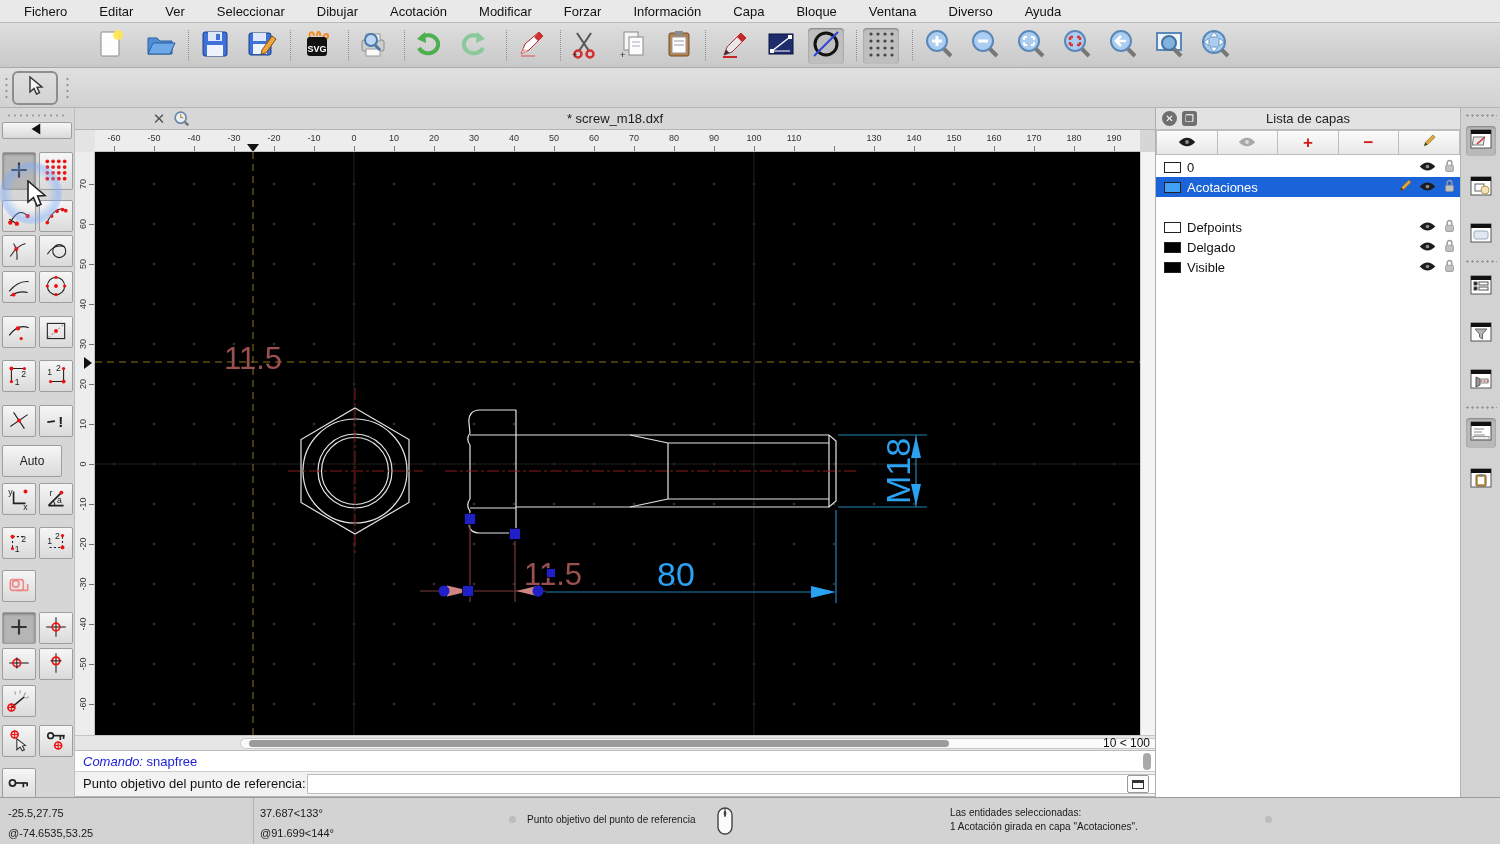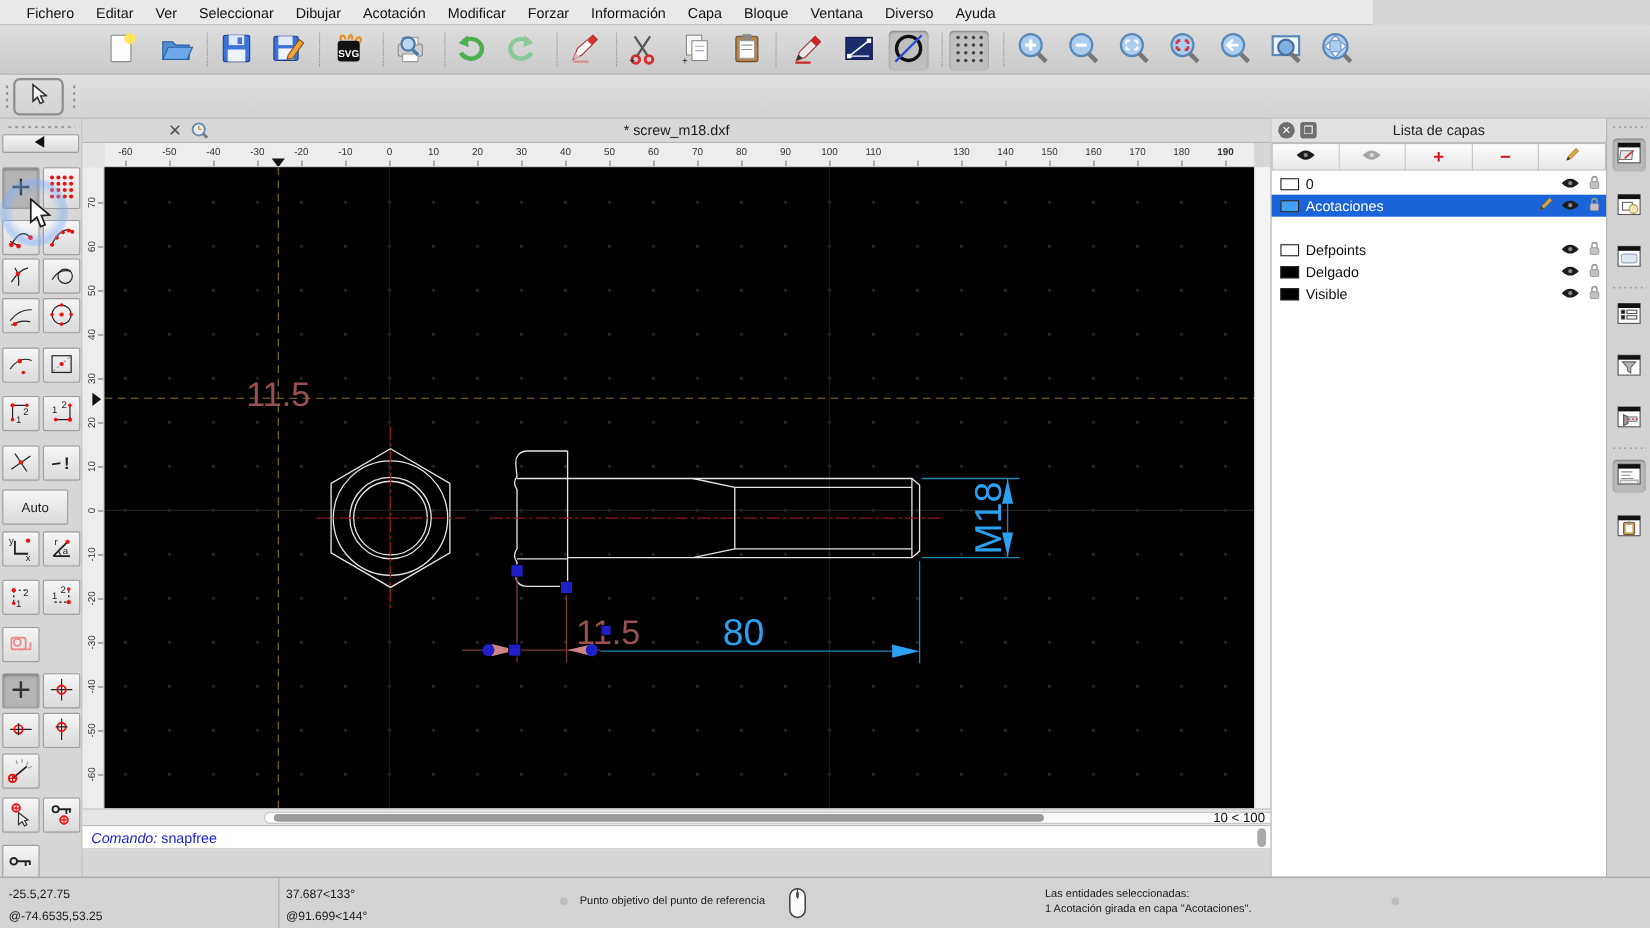--- a/index.html
+++ b/index.html
@@ -1,22 +1,22 @@
 <!DOCTYPE html>
 <html><head>
 <meta charset="utf-8">
 <style>
   html,body{margin:0;padding:0;background:#888;}
   #app{position:relative;width:1500px;height:844px;overflow:hidden;background:#d6d6d6;
        font-family:"Liberation Sans",sans-serif;-webkit-font-smoothing:antialiased;}
   #app *{box-sizing:border-box;}
 
   
-  .menubar{position:absolute;left:0;top:0;width:1248px;height:23px;background:#e9e9e9;
-           border-bottom:1px solid #bcbcbc;display:flex;align-items:center;padding-left:14px;}
+  .menubar{position:absolute;left:0;top:0;width:1500px;height:23px;background:#e9e9e9;
+           border-bottom:1px solid #bcbcbc;display:flex;align-items:center;padding-left:14px;gap:12px;}
   .menubar span{font-size:13px;color:#111;padding:0 10px;cursor:default;}
 
   
   .toolbar1{position:absolute;left:0;top:23px;width:1500px;height:45px;
             background:linear-gradient(#dedede,#c9c9c9);border-bottom:1px solid #a9a9a9;}
   .toolbar2{position:absolute;left:0;top:68px;width:1500px;height:40px;
             background:linear-gradient(#e0e0e0,#d2d2d2);border-bottom:1px solid #b2b2b2;}
   .tbi{position:absolute;top:5px;width:36px;height:36px;display:flex;align-items:center;justify-content:center;}
   .tbi svg{width:32px;height:32px;}
   .tbi.active{background:#bfbfbf;border-radius:4px;box-shadow:inset 0 1px 2px rgba(0,0,0,.35);}
@@ -650,21 +650,21 @@
       <span class="rt-num" style="left: 806px;">140</span>
       <i class="rt-tick" style="left: 819px;"></i>
       <span class="rt-num" style="left: 846px;">150</span>
       <i class="rt-tick" style="left: 859px;"></i>
       <span class="rt-num" style="left: 886px;">160</span>
       <i class="rt-tick" style="left: 899px;"></i>
       <span class="rt-num" style="left: 926px;">170</span>
       <i class="rt-tick" style="left: 939px;"></i>
       <span class="rt-num" style="left: 966px;">180</span>
       <i class="rt-tick" style="left: 979px;"></i>
-      <span class="rt-num" style="left: 1006px; font-weight: bold;">190</span>
+      <span class="rt-num" style="left: 1006px;">190</span>
       <i class="rt-tick" style="left: 1019px;"></i>
     </div>
   <div class="ruler-left" id="ruler-left">
     <div class="rl-marker" style="top:205px"></div>
   <span class="rl-num" style="top: 26px;">70</span>
       <i class="rl-tick" style="top: 32px;"></i>
       <span class="rl-num" style="top: 66px;">60</span>
       <i class="rl-tick" style="top: 72px;"></i>
       <span class="rl-num" style="top: 106px;">50</span>
       <i class="rl-tick" style="top: 112px;"></i>
@@ -776,20 +776,27 @@
       <div class="hscrollthumb"></div>
     </div>
     <div class="gridlabel">10 &lt; 100</div>
   </div>
 
   <div class="cmdhist">
     <div class="line"><i>Comando:</i>
       <span>snapfree</span></div>
     <div class="cmdvthumb"></div>
   </div>
+  <div class="cmdrow">
+    <label>Punto objetivo del punto de referencia:</label>
+    <input type="text" value="" style="">
+    <div class="cmdbtn">
+        <div class="w"></div>
+      </div>
+  </div>
 
   <div class="lpanel">
     <div class="lphead">
       <div class="wbtn" style="left:6px">✕</div>
       <div class="wbtn sq" style="left:26px">❐</div>
       <div class="t">Lista de capas</div>
     </div>
     <div class="lptools">
       <div class="lptool">
           <span><svg viewBox="0 0 22 14" width="18" height="12">

